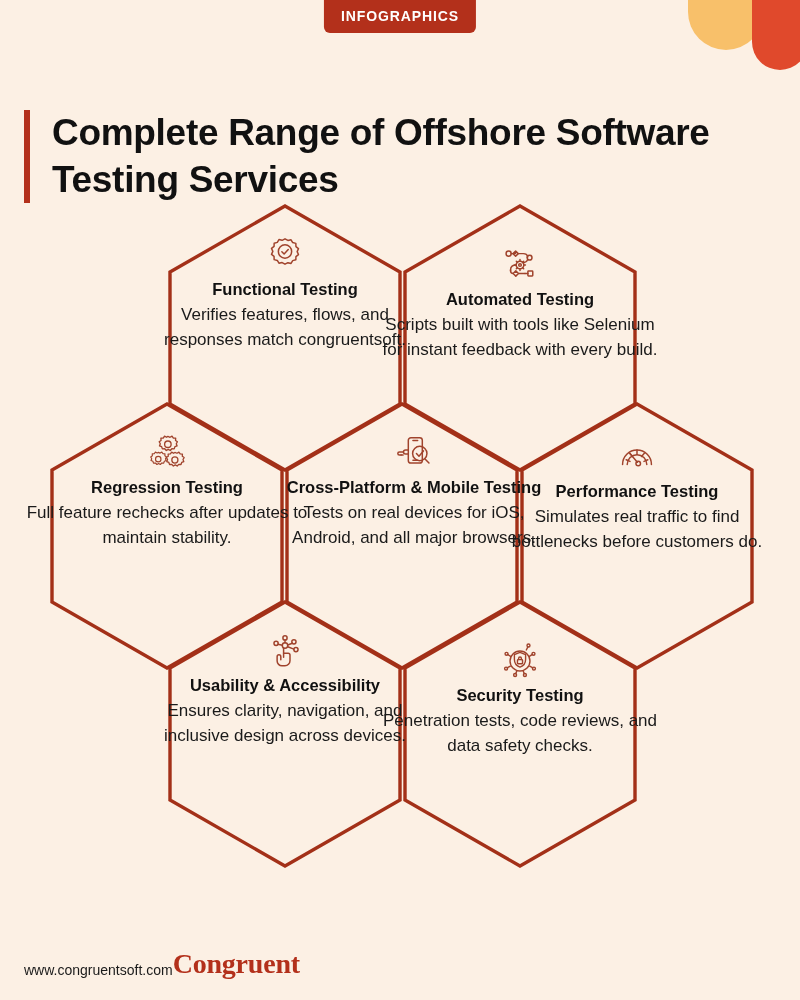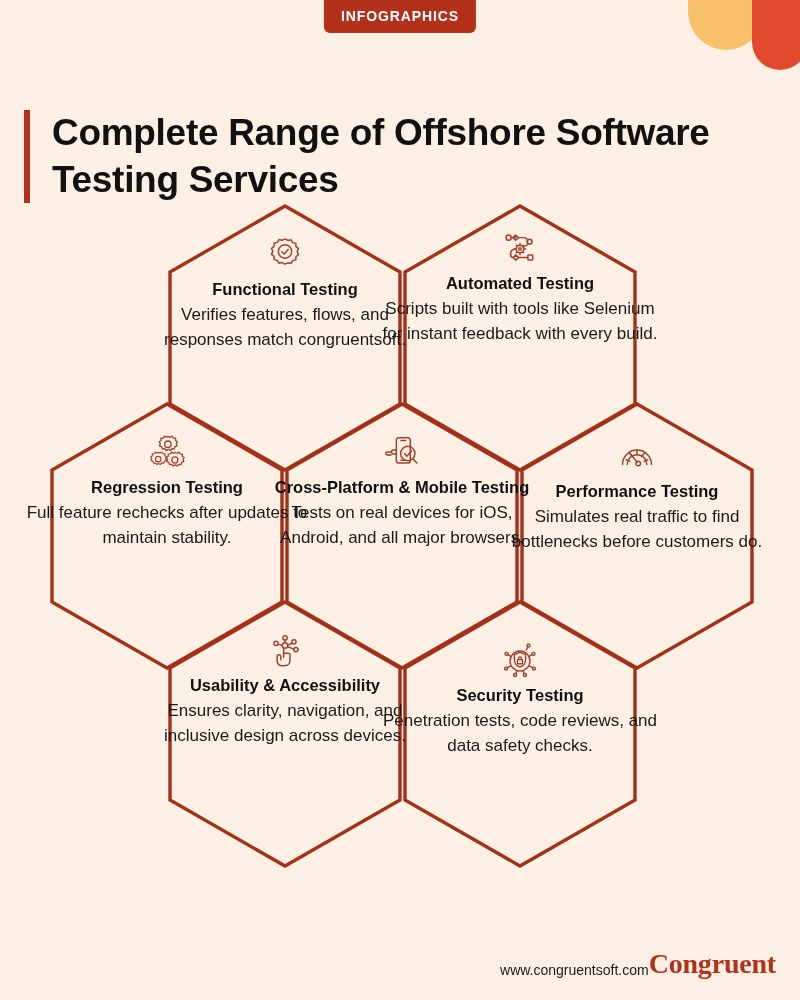--- a/index.html
+++ b/index.html
@@ -127,21 +127,21 @@
   }
 
   
   #footer {
     position: absolute;
     bottom: 22px;
     left: 24px;
     right: 24px;
     display: flex;
     align-items: flex-end;
-    justify-content: flex-end;
+    justify-content: flex-start;
   }
   #footer-url {
     font-size: 14px;
     color: #1a1a1a;
     font-family: "Liberation Sans", sans-serif;
   }
   #brand-logo {
     font-family: "Liberation Serif", serif;
     font-size: 28px;
     font-weight: bold;
@@ -185,21 +185,21 @@
       <g fill="none" stroke="#a0432c" stroke-width="1.7" stroke-linecap="round" stroke-linejoin="round">
         <path d="M24 5.5l3.3 1.9 3.6-.8 1.9 3.2 3.6.9.1 3.7 2.9 2.3-1.5 3.4 1.5 3.4-2.9 2.3-.1 3.7-3.6.9-1.9 3.2-3.6-.8L24 34.5l-3.3-1.9-3.6.8-1.9-3.2-3.6-.9-.1-3.7-2.9-2.3 1.5-3.4-1.5-3.4 2.9-2.3.1-3.7 3.6-.9 1.9-3.2 3.6.8z"></path>
         <circle cx="24" cy="20" r="7.6"></circle>
         <path d="M20.4 20.2l2.6 2.7 4.7-5.1"></path>
       </g>
     </svg>
     <p class="hex-title">Functional Testing</p>
     <p class="hex-desc">Verifies features, flows, and responses match congruentsoft.</p>
   </div>
 
-  <div class="hex-cell" style="left:378px; top:32px;">
+  <div class="hex-cell" style="left:378px; top:48px;">
     <svg class="hex-icon" viewBox="0 0 48 48">
       <g fill="none" stroke="#a0432c" stroke-width="1.7" stroke-linecap="round" stroke-linejoin="round">
         <circle cx="11" cy="11" r="2.9"></circle>
         <path d="M14 11h5"></path>
         <path d="M19 8l3 3-3 3-3-3z"></path>
         <path d="M22 11h6c3.2 0 4.6 2 4.6 4.2"></path>
         <circle cx="35" cy="15.6" r="2.7"></circle>
         <path d="M32.3 15.6h0"></path>
         <path d="M32.6 17.8c-.6 2.4-3 3.3-5.4 3.3"></path>
         <circle cx="24" cy="24" r="4.4"></circle>
@@ -235,21 +235,21 @@
         <g transform="translate(33,32) scale(0.92)">
           <path d="M0 -9.4l2.6 1 2.4-1.4 1.6 2.3 2.8.1-.2 2.8 2.3 1.6-1.4 2.4 1 2.6-2.6 1-.9 2.6-2.8-.2-1.9 2.1-2.4-1.4-2.4 1.4-1.9-2.1-2.8.2-.9-2.6-2.6-1 1-2.6-1.4-2.4 2.3-1.6-.2-2.8 2.8-.1 1.6-2.3 2.4 1.4z"></path>
           <circle cx="0" cy="0" r="3.8"></circle>
         </g>
       </g>
     </svg>
     <p class="hex-title">Regression Testing</p>
     <p class="hex-desc">Full feature rechecks after updates to maintain stability.</p>
   </div>
 
-  <div class="hex-cell" style="left:260px; top:236px;">
+  <div class="hex-cell" style="left:272px; top:236px;">
     <svg class="hex-icon" viewBox="0 0 48 48">
       <g fill="none" stroke="#a0432c" stroke-width="1.7" stroke-linecap="round" stroke-linejoin="round">
         <rect x="17.5" y="6.5" width="16" height="29" rx="3"></rect>
         <path d="M22.8 9.6h5.4"></path>
         <path d="M22.8 32.4h5.4"></path>
 
         <path d="M17.5 20.5h-3.1c-1.3 0-2.4 1-2.4 2.3s1.1 2.3 2.4 2.3h3.1"></path>
         <path d="M11.9 22.8H7.3c-1 0-1.8.8-1.8 1.8s.8 1.8 1.8 1.8h2"></path>
         <path d="M9.3 26.4h2.3"></path>
 

